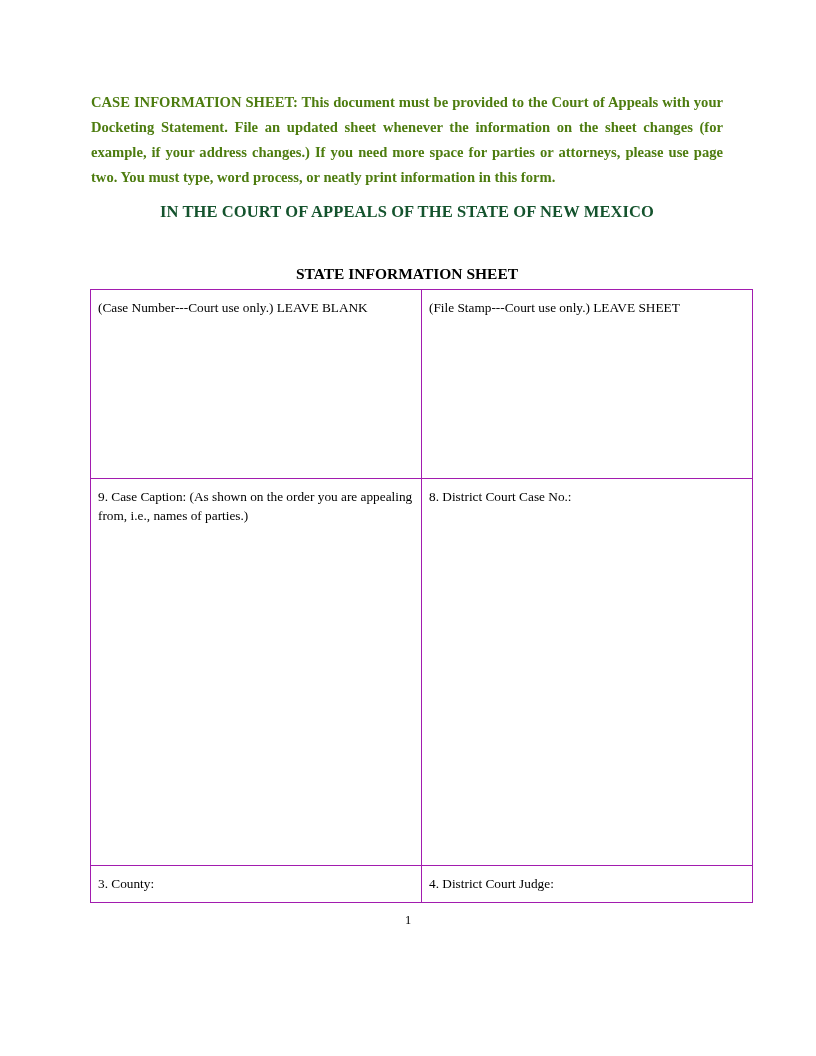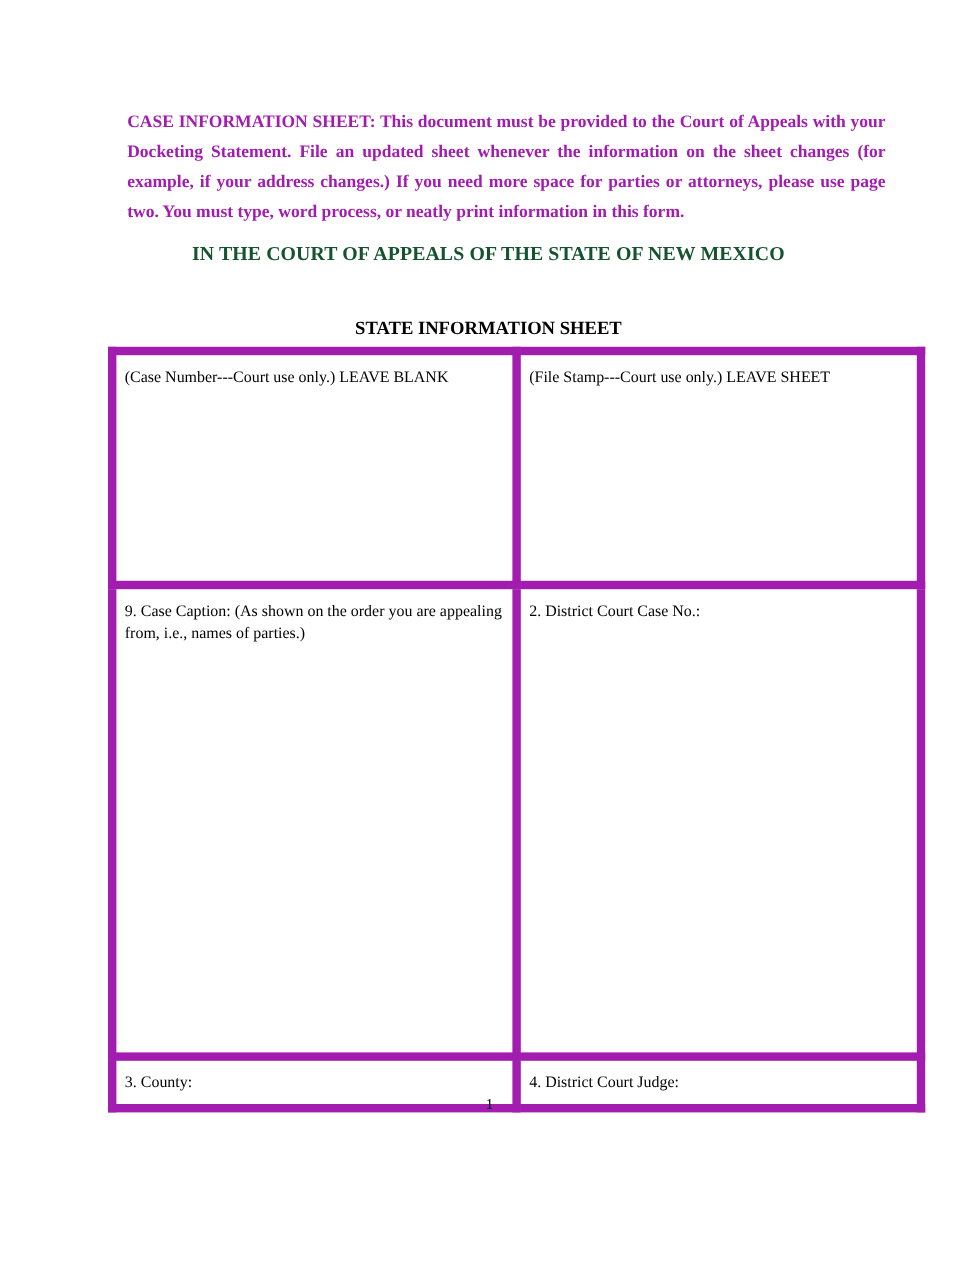--- a/index.html
+++ b/index.html
@@ -17,28 +17,28 @@
   }
   .page {
     position: absolute;
     left: 0; top: 0;
     width: 816px;
     height: 1056px;
     background: #ffffff;
   }
   .intro {
     position: absolute;
-    left: 106px;
+    left: 91px;
     top: 90px;
     width: 632px;
     font-family: "Liberation Serif", serif;
     font-weight: bold;
     font-size: 14.6px;
     line-height: 25px;
-    color: #a21caf;
+    color: #4d7c0f;
     text-align: justify;
   }
   .court-title {
     position: absolute;
     left: 91px;
     top: 202px;
     width: 632px;
     text-align: center;
     font-weight: bold;
     font-size: 16.5px;
@@ -57,21 +57,21 @@
   }
   table.cis {
     position: absolute;
     left: 90px;
     top: 289px;
     width: 632px;
     border-collapse: collapse;
     table-layout: fixed;
   }
   table.cis td {
-    border: 7px solid #a21caf;
+    border: 1px solid #a21caf;
     vertical-align: top;
     padding: 8px 7px 0 7px;
     font-size: 13.3px;
     line-height: 19px;
     font-family: "Liberation Serif", serif;
   }
   .col-a { width: 316px; }
   .col-b { width: 316px; }
   .row-h1 td { height: 180px; }
   .row-h2 td { height: 378px; }
@@ -113,21 +113,21 @@
       </td>
       <td class="col-b">
         <span class="cell-text">(File Stamp---Court use only.) LEAVE SHEET</span>
       </td>
     </tr>
     <tr class="row-h2">
       <td class="col-a">
         <span class="cell-text">9. Case Caption: (As shown on the order you are appealing from, i.e., names of parties.)</span>
       </td>
       <td class="col-b">
-        <span class="cell-text">2. District Court Case No.:</span>
+        <span class="cell-text">8. District Court Case No.:</span>
       </td>
     </tr>
     <tr class="row-h3">
       <td class="col-a">
         <span class="cell-text">3. County:</span>
       </td>
       <td class="col-b">
         <span class="cell-text">4. District Court Judge:</span>
       </td>
     </tr>

